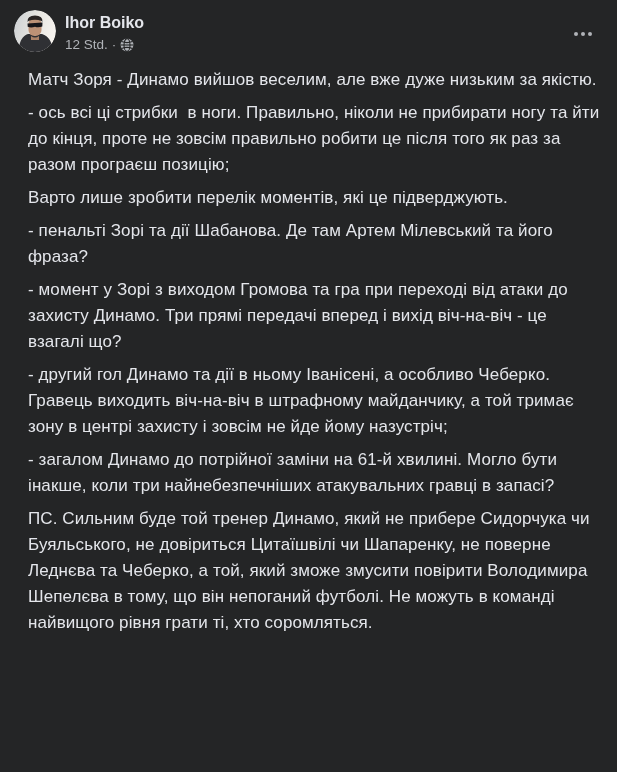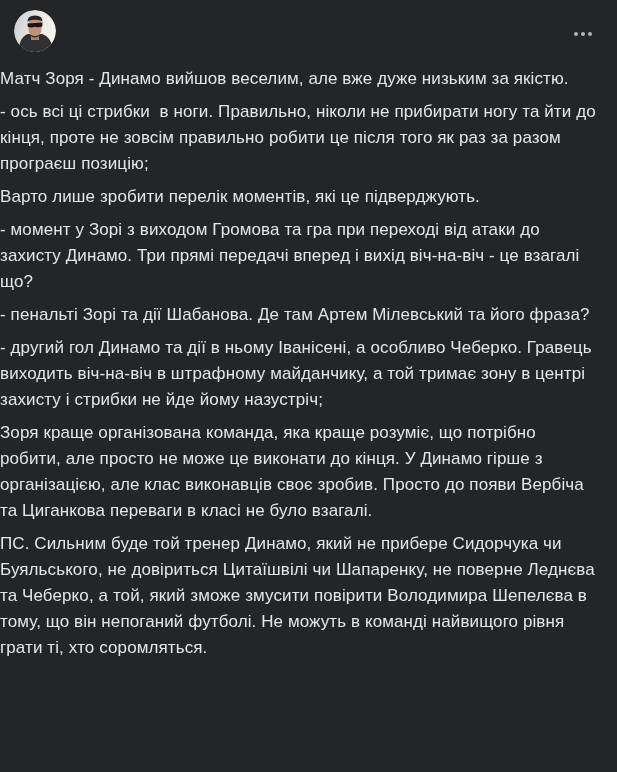--- a/index.html
+++ b/index.html
@@ -75,21 +75,21 @@
     border-radius: 6px;
     cursor: pointer;
   }
   .more-button .dot {
     width: 4px;
     height: 4px;
     border-radius: 50%;
     background: #b0b3b8;
   }
   .post-body {
-    padding: 14px 16px 0 0;
+    padding: 14px 16px 0 28px;
   }
   .post-body p {
     margin: 0 0 7px 0;
     color: #e4e6eb;
     font-size: 17px;
     line-height: 26px;
     white-space: pre-wrap;
     letter-spacing: 0.1px;
   }
 </style>
@@ -116,33 +116,51 @@
           <rect x="0" y="0" width="42" height="42" fill="url(#sky)"></rect>
           <path d="M 4 42 Q 6 26 14 24 L 28 24 Q 38 27 39 42 Z" fill="#2f3034"></path>
           <rect x="14.5" y="8" width="13" height="18" rx="6" fill="#bd9276"></rect>
           <path d="M 13.5 12 Q 13 5.5 21 5.5 Q 29 5.5 28.5 12 L 27.5 11 Q 21 8.5 14.5 11 Z" fill="#2a2523"></path>
           <path d="M 13.5 13.5 L 28.5 12.5 L 28.3 16.5 Q 24.5 18 21 16.8 Q 17 18 13.7 16.8 Z" fill="#17161a"></path>
           <path d="M 17 26 Q 21 29 25 26 L 25 30 L 17 30 Z" fill="#ab8267"></path>
         </g>
       </svg>
     </div>
 
+    <div class="header-info">
+      <div class="author-name">Ihor Boiko</div>
+      <div class="post-meta">
+        <span>12 Std.</span>
+        <span class="meta-dot">·</span>
+        <span class="globe-icon">
+          <svg width="14" height="14" viewBox="0 0 14 14">
+            <circle cx="7" cy="7" r="6.4" fill="#b0b3b8"></circle>
+            <g stroke="#242526" stroke-width="1.1" fill="none">
+              <line x1="0.6" y1="7" x2="13.4" y2="7"></line>
+              <ellipse cx="7" cy="7" rx="3" ry="6.4"></ellipse>
+              <path d="M 1.6 3.6 Q 7 5.6 12.4 3.6"></path>
+              <path d="M 1.6 10.4 Q 7 8.4 12.4 10.4"></path>
+            </g>
+          </svg>
+        </span>
+      </div>
+    </div>
 
     <div class="more-button">
       <span class="dot"></span>
       <span class="dot"></span>
       <span class="dot"></span>
     </div>
 
   </div>
 
   <div class="post-body">
     <p>Матч Зоря - Динамо вийшов веселим, але вже дуже низьким за якістю.</p>
     <p>- ось всі ці стрибки  в ноги. Правильно, ніколи не прибирати ногу та йти до кінця, проте не зовсім правильно робити це після того як раз за разом програєш позицію;</p>
     <p>Варто лише зробити перелік моментів, які це підверджують.</p>
+    <p>- пенальті Зорі та дії Шабанова. Де там Артем Мілевський та його фраза?</p>
     <p>- момент у Зорі з виходом Громова та гра при переході від атаки до захисту Динамо. Три прямі передачі вперед і вихід віч-на-віч - це взагалі що?</p>
-    <p>- пенальті Зорі та дії Шабанова. Де там Артем Мілевський та його фраза?</p>
-    <p>- другий гол Динамо та дії в ньому Іванісені, а особливо Чеберко. Гравець виходить віч-на-віч в штрафному майданчику, а той тримає зону в центрі захисту і стрибки не йде йому назустріч;</p>
-    <p>Зоря краще організована команда, яка краще розуміє, що потрібно робити, але просто не може це виконати до кінця. У Динамо гірше з організацією, але клас виконавців своє зробив. Просто до появи Вербіча та Циганкова переваги в класі не було взагалі.</p>
+    <p>- другий гол Динамо та дії в ньому Іванісені, а особливо Чеберко. Гравець виходить віч-на-віч в штрафному майданчику, а той тримає зону в центрі захисту і зовсім не йде йому назустріч;</p>
+    <p>- загалом Динамо до потрійної заміни на 61-й хвилині. Могло бути інакше, коли три найнебезпечніших атакувальних гравці в запасі?</p>
     <p>ПС. Сильним буде той тренер Динамо, який не прибере Сидорчука чи Буяльського, не довіриться Цитаїшвілі чи Шапаренку, не поверне Леднєва та Чеберко, а той, який зможе змусити повірити Володимира Шепелєва в тому, що він непоганий футболі. Не можуть в команді найвищого рівня грати ті, хто соромляться.</p>
   </div>
 
 </div>
 
 </body></html>

